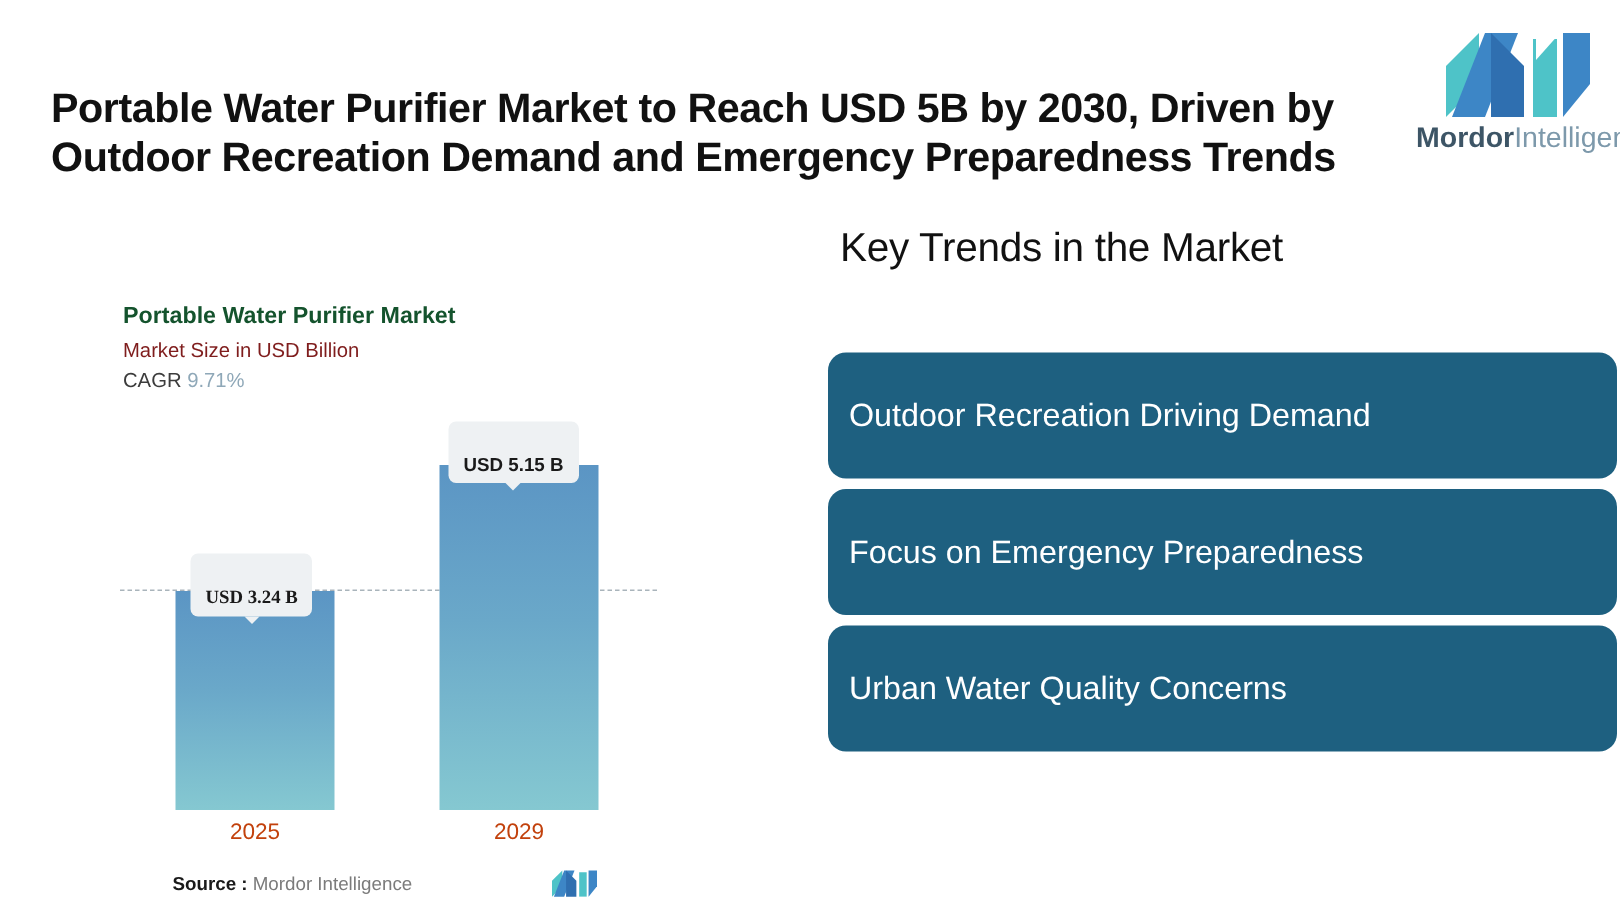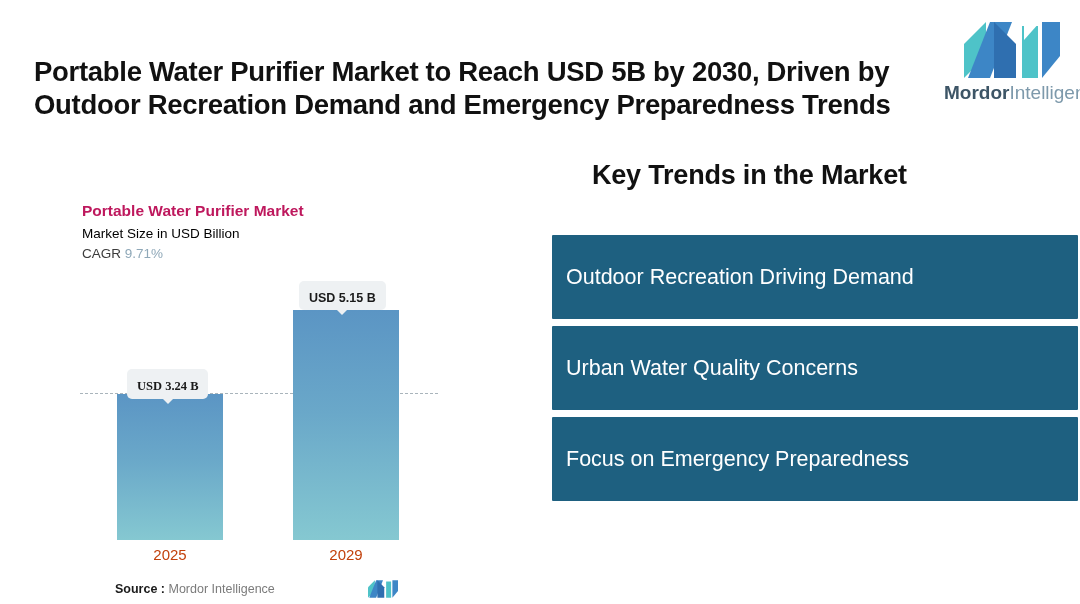--- a/index.html
+++ b/index.html
@@ -74,28 +74,28 @@
     top: 140px;
     width: 520px;
     height: 464px;
   }
   #chart-title {
     position: absolute;
     left: 82px;
     top: 62px;
     font-size: 15.5px;
     font-weight: bold;
-    color: #be185d;
+    color: #14532d;
   }
   #chart-subtitle {
     position: absolute;
     left: 82px;
     top: 86px;
     font-size: 13.5px;
-    color: #000000;
+    color: #7f1d1d;
   }
   #chart-cagr {
     position: absolute;
     left: 82px;
     top: 106px;
     font-size: 13.5px;
     color: #3c3c3c;
     white-space: nowrap;
   }
   #chart-cagr-value {
@@ -134,21 +134,21 @@
     width: 106px;
     height: 230px;
   }
   .bar-label {
     position: absolute;
     background: #eef1f3;
     border-radius: 5px;
     font-size: 12.5px;
     font-weight: bold;
     color: #1a1a1a;
-    padding: 10px 10px 5px 10px;
+    padding: 22px 10px 5px 10px;
     white-space: nowrap;
   }
   .bar-label::after {
     content: "";
     position: absolute;
     left: 50%;
     bottom: -5px;
     margin-left: -5px;
     width: 0;
     height: 0;
@@ -203,36 +203,35 @@
   #trends-panel {
     position: absolute;
     left: 552px;
     top: 140px;
     width: 528px;
     height: 464px;
   }
   #trends-heading {
     position: absolute;
     left: 8px;
-    top: 20px;
+    top: 10px;
     font-size: 27px;
-    font-weight: bold;
+    font-weight: normal;
     color: #111111;
     letter-spacing: -0.2px;
-    margin-left: 32px;
   }
   #trend-list {
     position: absolute;
     left: 0px;
     top: 95px;
     width: 526px;
   }
   .trend-card {
     background: #1e6080;
-    border-radius: 1px;
+    border-radius: 12px;
     color: #ffffff;
     font-size: 21.5px;
     line-height: 28px;
     display: flex;
     align-items: center;
     padding: 0 14px;
     margin-bottom: 7px;
     box-sizing: border-box;
     min-height: 84px;
   }
@@ -292,19 +291,19 @@
   </svg>
 </div>
 
 <div id="trends-panel">
   <div id="trends-heading">Key Trends in the Market</div>
   <div id="trend-list">
     <div class="trend-card">
       <span>Outdoor Recreation Driving Demand</span>
     </div>
     <div class="trend-card">
+      <span>Focus on Emergency Preparedness</span>
+    </div>
+    <div class="trend-card">
       <span>Urban Water Quality Concerns</span>
     </div>
-    <div class="trend-card">
-      <span>Focus on Emergency Preparedness</span>
-    </div>
   </div>
 </div>
 
 </body></html>

